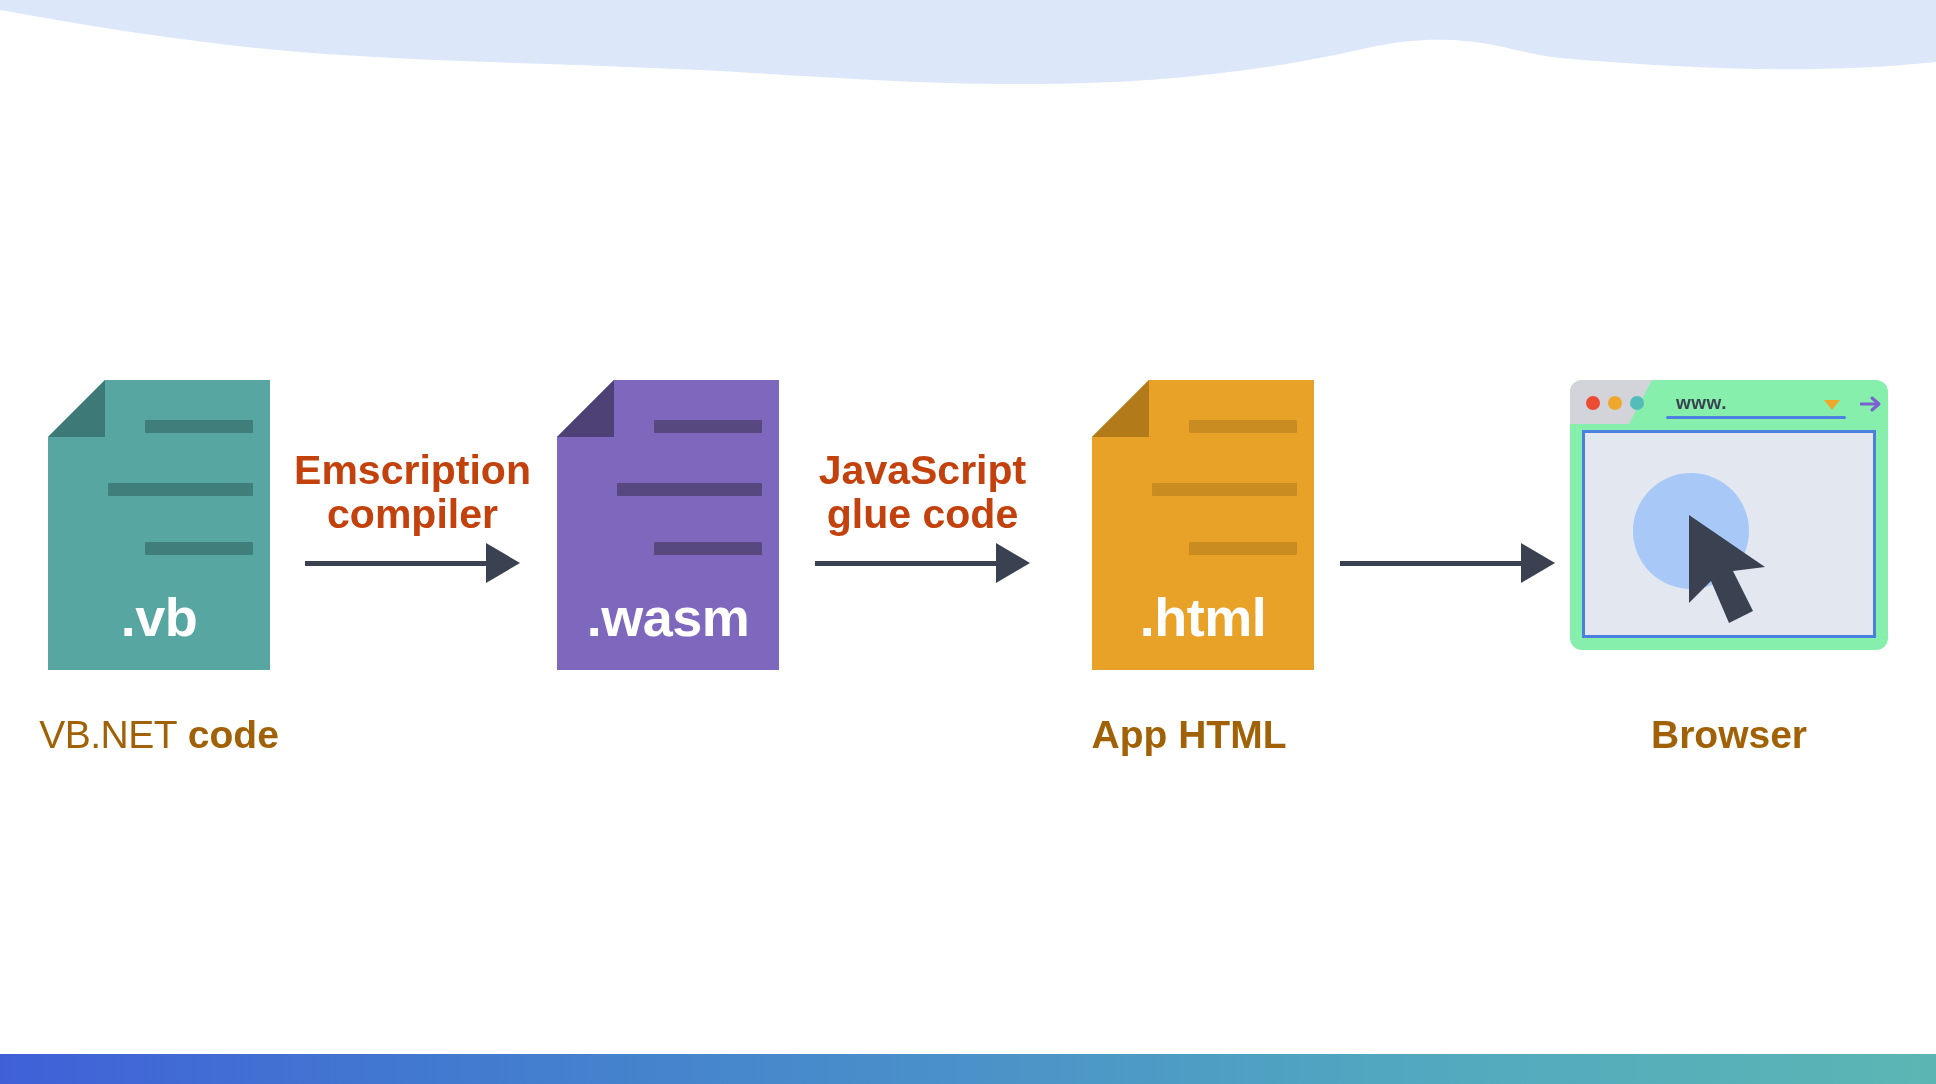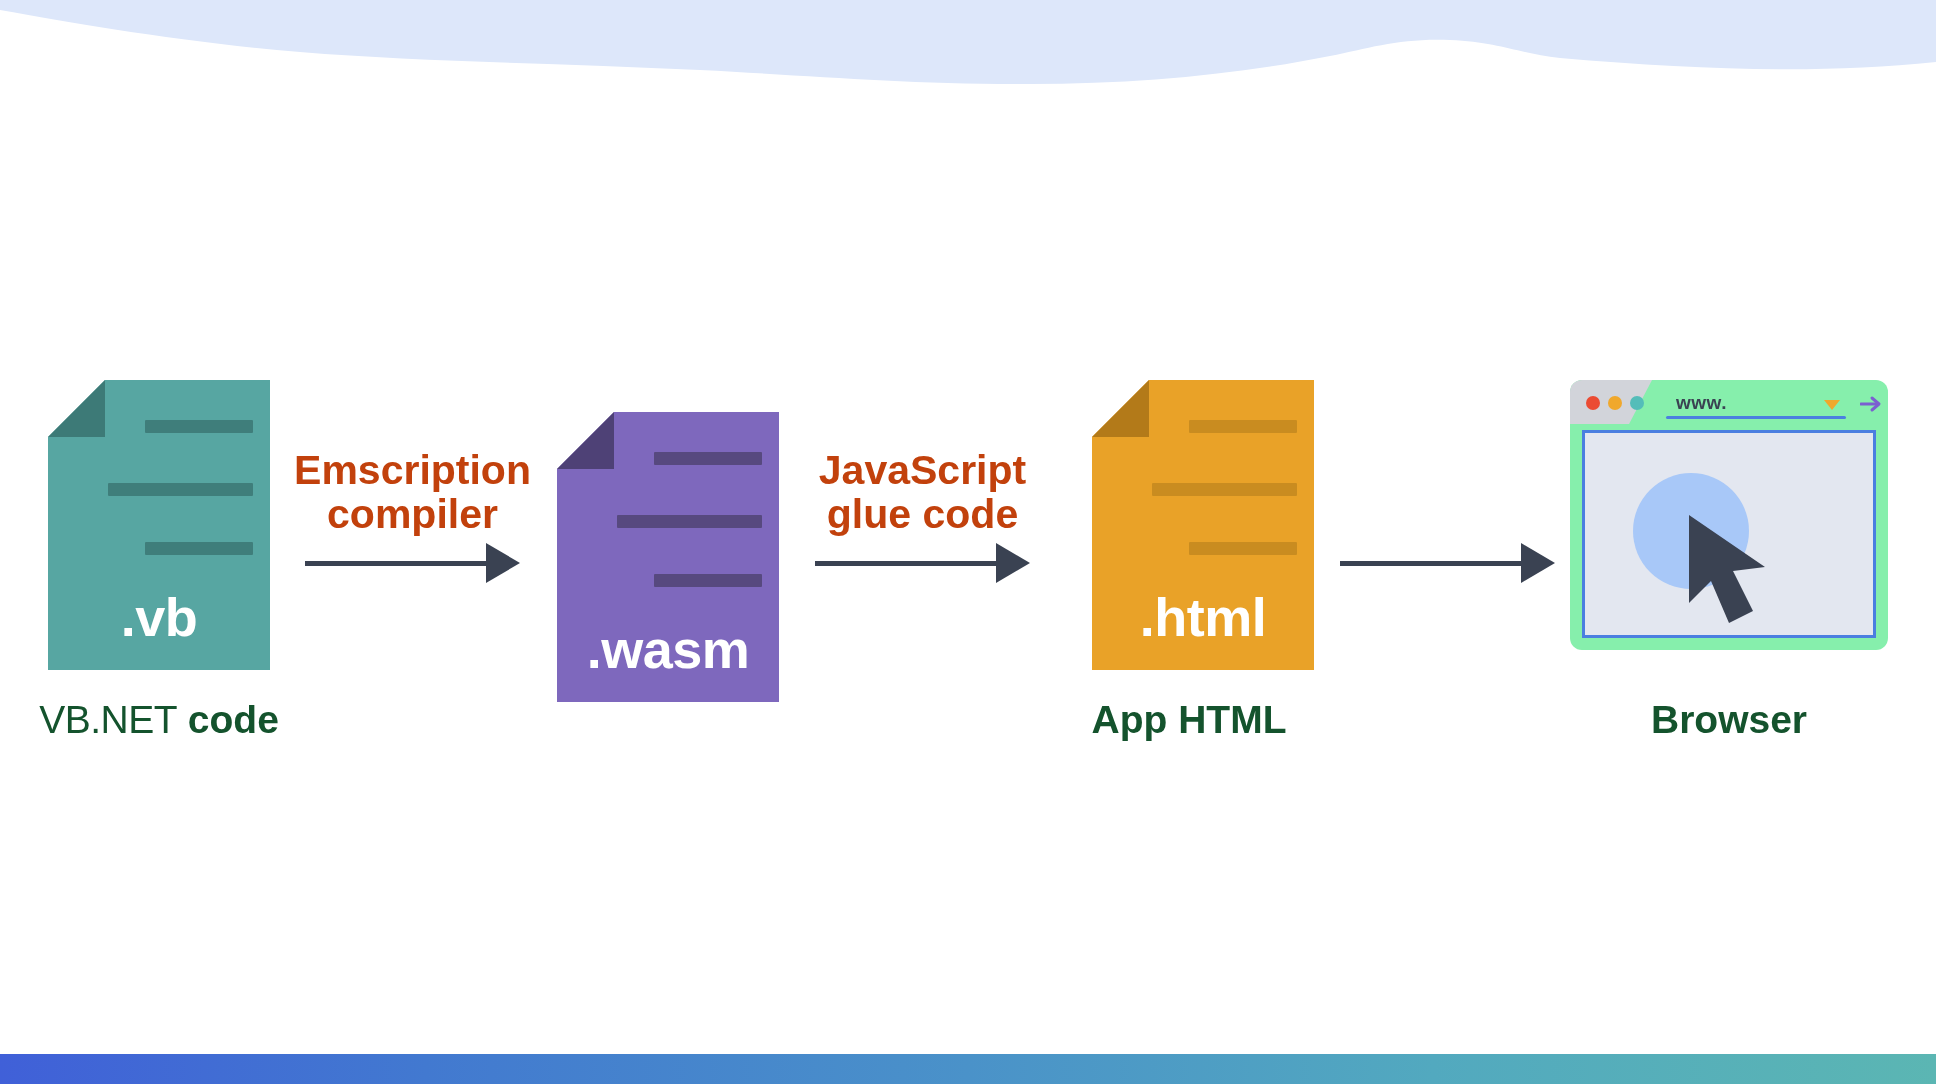--- a/index.html
+++ b/index.html
@@ -86,27 +86,27 @@
     color: #ffffff;
     font-size: 54px;
     font-weight: 700;
     letter-spacing: -0.5px;
     line-height: 1;
   }
 
   
   .caption {
     position: absolute;
-    top: 318px;
+    top: 333px;
     left: 50%;
     transform: translateX(-50%);
     white-space: nowrap;
     font-size: 39px;
     font-weight: 700;
-    color: #14532d;
+    color: #a16207;
   }
   .caption .light { font-weight: 400; letter-spacing: -0.5px; }
 
   
   .arrow {
     position: absolute;
     top: 163px;
     height: 40px;
   }
   .arrow .shaft {
@@ -254,21 +254,21 @@
 
   <div class="arrow" style="left:305px; width:215px;">
     <div class="shaft" style="width:181px;"></div>
     <div class="head"></div>
     <div class="arrow-label">
       <div>Emscription</div>
       <div>compiler</div>
     </div>
   </div>
 
-  <div class="stage" style="left:557px; width:222px;margin-top:32px;">
+  <div class="stage" style="left:557px; width:222px;">
     <div class="file-icon">
       <div class="file-body" style="background:#7e68bd;"></div>
       <div class="file-fold" style="background:#4e4176;"></div>
       <div class="file-line ln1" style="background:#57497f;"></div>
       <div class="file-line ln2" style="background:#57497f;"></div>
       <div class="file-line ln3" style="background:#57497f;"></div>
       <div class="file-ext">.wasm</div>
     </div>
   </div>
 

